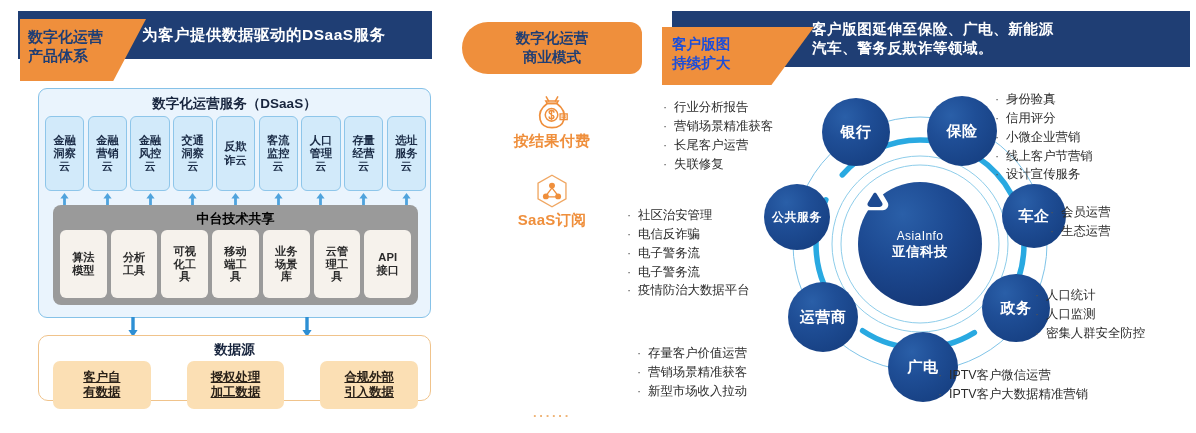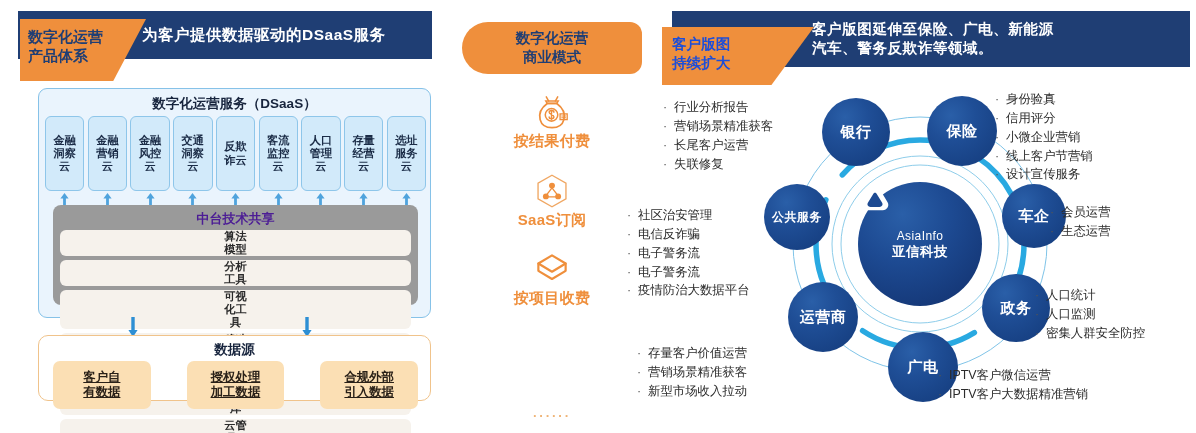--- a/index.html
+++ b/index.html
@@ -62,25 +62,25 @@
   }
   .arr { flex: 1 1 0; display: flex; justify-content: center; align-items: center; }
   .arr svg { display: block; }
 
   #mid-card {
     position: absolute; left: 14px; top: 116px; width: 365px; height: 100px;
     background: #9a9a9a; border-radius: 8px;
   }
   #mid-title {
     position: absolute; left: 0; top: 5px; width: 100%; text-align: center;
-    font-size: 13px; font-weight: bold; color: #4c1d95;
+    font-size: 13px; font-weight: bold; color: #000000;
   }
   #tool-row {
     position: absolute; left: 7px; top: 25px; width: 351px; height: 68px;
-    display: flex; gap: 4px; flex-direction: column;
+    display: flex; gap: 4px;
   }
   .tool-box {
     flex: 1 1 0; background: #f6f2ec; border-radius: 6px;
     display: flex; align-items: center; justify-content: center;
     font-size: 11.2px; font-weight: bold; color: #2a2a2a;
     line-height: 1.16; text-align: center; white-space: pre-line;
   }
 
   #arrow-row-2 {
     position: absolute; left: 38px; top: 317px; width: 393px; height: 20px;
@@ -346,30 +346,20 @@
           <path d="M20 2.5 L35.5 11.2 V28.8 L20 37.5 L4.5 28.8 V11.2 Z" stroke="#f0a763" stroke-width="1.5" fill="none"></path>
           <circle cx="20" cy="14" r="3.3" fill="#ef8f3c"></circle>
           <circle cx="13.2" cy="26" r="3.3" fill="#ef8f3c"></circle>
           <circle cx="26.8" cy="26" r="3.3" fill="#ef8f3c"></circle>
           <path d="M20 16.5 L14.2 24 M20 16.5 L25.8 24 M15.8 26.6 H24.2" stroke="#ef8f3c" stroke-width="1.5"></path>
         </svg>
       </div>
       <div class="model-lbl">SaaS订阅</div>
     </div>
 
-    <div class="model-item" style="top:240px">
-      <div class="model-ico">
-        <svg width="40" height="34" viewBox="0 0 44 36">
-          <path d="M22 3 L37 12 L22 21 L7 12 Z" stroke="#ef8f3c" stroke-width="2.4" fill="none" stroke-linejoin="round"></path>
-          <path d="M7 20 L22 29 L37 20" stroke="#ef8f3c" stroke-width="2.4" fill="none" stroke-linejoin="round"></path>
-          <path d="M7 12 L7 20 M37 12 L37 20" stroke="#ef8f3c" stroke-width="2.4" stroke-linecap="round"></path>
-        </svg>
-      </div>
-      <div class="model-lbl">按项目收费</div>
-    </div>
 
 
     <div id="mid-dots">······</div>
   </div>
 
   <div id="right-panel"></div>
 
   <div class="hdr-bar" id="right-hdr-bar">
     <span class="hdr-bar-text">客户版图延伸至保险、广电、新能源
 汽车、警务反欺诈等领域。</span>

